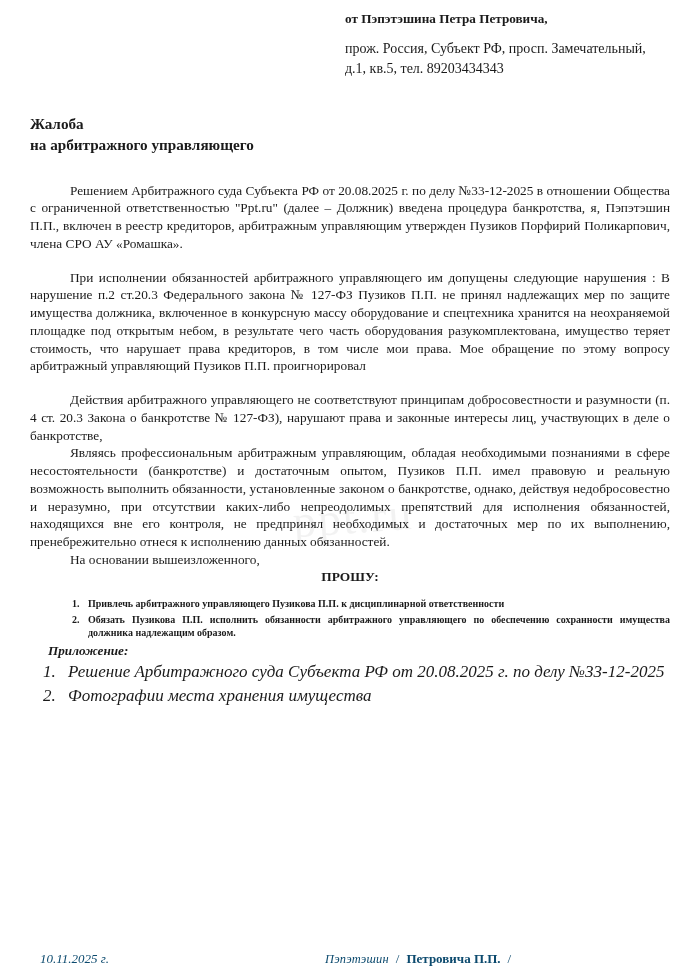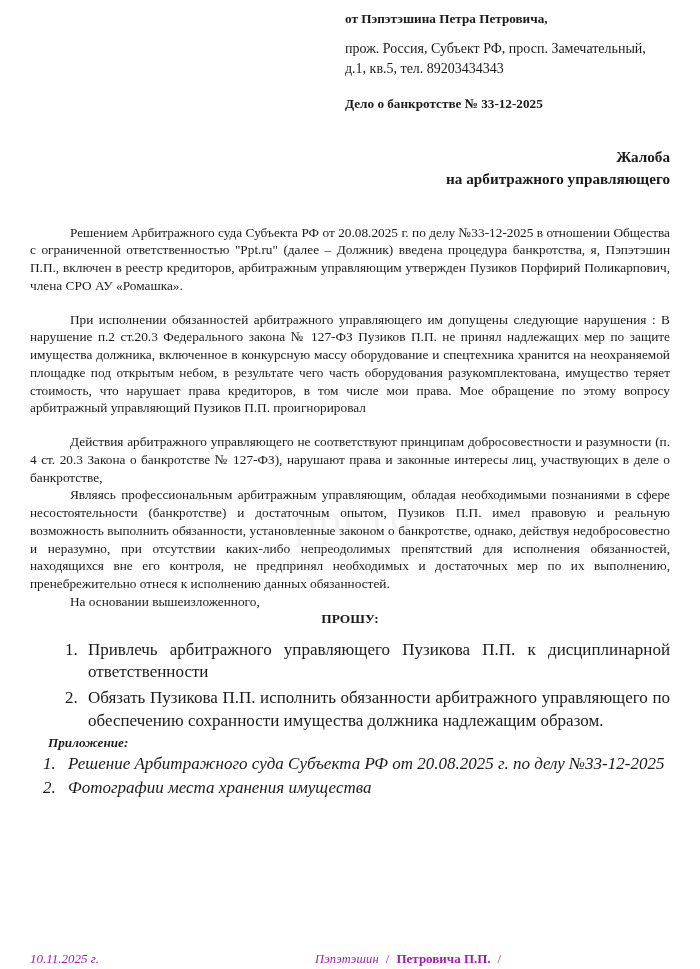--- a/index.html
+++ b/index.html
@@ -62,31 +62,31 @@
   .addressee .blk.tight { margin-bottom: 9px; }
   .addressee .small-line { font-size: 14px; line-height: 1.42; }
   .case-no {
     margin-top: 16px;
     font-weight: bold;
     font-size: 13.2px;
   }
 
   
   .doc-title {
-    text-align: right;
+    text-align: left;
     font-weight: bold;
     font-size: 15.2px;
     line-height: 1.42;
     margin-top: 34px;
   }
   .doc-title .l2 { display: block; }
 
   
   .body-text {
-    margin-top: 34px;
+    margin-top: 26px;
     font-size: 13.3px;
     line-height: 1.335;
     text-align: justify;
   }
   .body-text p {
     margin: 0 0 0 0;
     text-indent: 40px;
     text-align: justify;
   }
   .body-text p.gap { margin-top: 16px; }
@@ -95,22 +95,23 @@
   .proshu {
     text-align: center;
     font-weight: bold;
     font-size: 13.4px;
     margin-top: 0;
   }
 
   ol.requests {
     margin: 12px 0 0 0;
     padding-left: 52px;
-    font-size: 17px;
+    font-size: 10px;
     line-height: 1.335;
+    font-weight: bold;
   }
   ol.requests li {
     text-align: justify;
     margin-bottom: 3px;
     padding-left: 6px;
   }
 
   
   .attach-title {
     margin-left: 18px;
@@ -168,21 +169,20 @@
   <div class="watermark">ppt.ru</div>
 
   <div class="content">
 
     <div class="addressee">
       <div class="blk bold">от Пэпэтэшина Петра Петровича,</div>
       <div class="blk small-line">
         <div>прож. Россия, Субъект РФ, просп. Замечательный,</div>
         <div>д.1, кв.5, тел. 89203434343</div>
       </div>
-      <div class="case-no">Дело о банкротстве № 33-12-2025</div>
     </div>
 
     <div class="doc-title">
       <span>Жалоба</span>
       <span class="l2">на арбитражного управляющего</span>
     </div>
 
     <div class="body-text">
       <p>Решением Арбитражного суда Субъекта РФ от 20.08.2025 г. по делу №33-12-2025 в отношении Общества с ограниченной ответственностью "Ppt.ru" (далее – Должник) введена процедура банкротства, я, Пэпэтэшин П.П., включен в реестр кредиторов, арбитражным управляющим утвержден Пузиков Порфирий Поликарпович, члена СРО АУ «Ромашка».</p>
       <p class="gap">При исполнении обязанностей арбитражного управляющего им допущены следующие нарушения : В нарушение п.2 ст.20.3 Федерального закона № 127-ФЗ Пузиков П.П. не принял надлежащих мер по защите имущества должника, включенное в конкурсную массу оборудование и спецтехника хранится на неохраняемой площадке под открытым небом, в результате чего часть оборудования разукомплектована, имущество теряет стоимость, что нарушает права кредиторов, в том числе мои права. Мое обращение по этому вопросу арбитражный управляющий Пузиков П.П. проигнорировал</p>
@@ -199,21 +199,21 @@
     </ol>
 
     <div class="attach-title">Приложение:</div>
     <ol class="attachments">
       <li>Решение Арбитражного суда Субъекта РФ от 20.08.2025 г. по делу №33-12-2025</li>
       <li>Фотографии места хранения имущества</li>
     </ol>
 
   </div>
 
-  <div class="footer" style="color: #a21caf;">
+  <div class="footer" style="color: #0c4a6e; margin-left: 10px;">
     <div class="date">10.11.2025 г.</div>
     <div class="sign-wrap">
       <span class="sig-script">Пэпэтэшин</span>
       <span class="slash">/</span>
       <span class="sig-name">Петровича П.П.</span>
       <span class="slash">/</span>
     </div>
   </div>
 
 </div>

